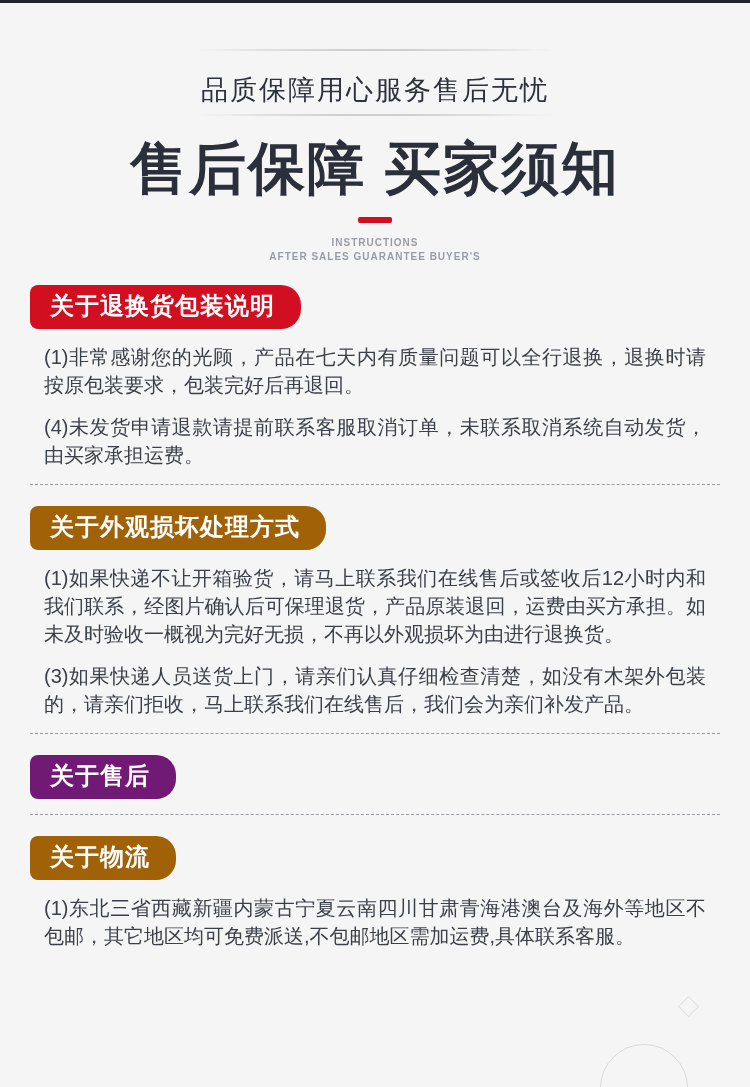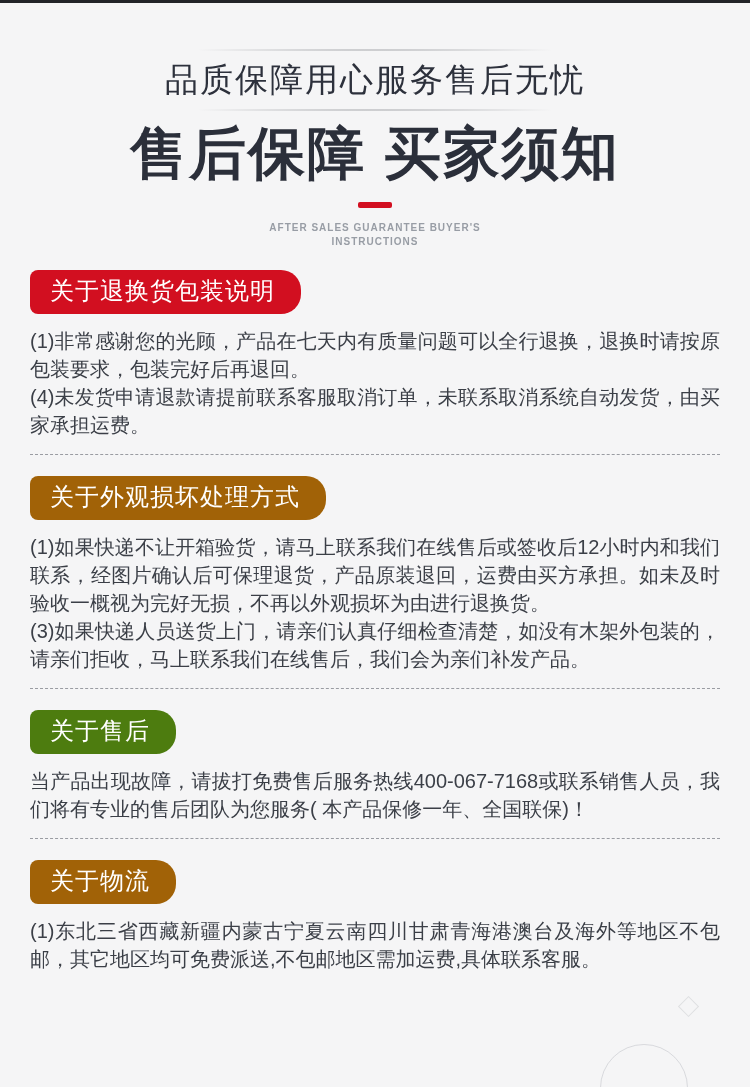--- a/index.html
+++ b/index.html
@@ -11,45 +11,45 @@
     position:relative;
     overflow:hidden;
   }
   .topbar { height:3px; background:#222428; }
   .header { text-align:center; padding-top:46px; }
   .shadow-line {
     width:400px; height:2px; margin:0 auto;
     background:radial-gradient(ellipse at center, rgba(50,54,62,.40) 0%, rgba(50,54,62,0) 72%);
   }
   .tagline {
-    font-size:33px; color:#2d313c; letter-spacing:2px;
-    margin:7px 0 6px; font-weight:500;
+    font-size:27px; color:#2d313c; letter-spacing:2px;
+    margin:21px 0 6px; font-weight:500;
   }
   .page-title {
     font-size:57px; font-weight:900; color:#2b2f3a;
-    letter-spacing:2px; margin-top:11px; line-height:1.1;
+    letter-spacing:2px; margin-top:21px; line-height:1.1;
   }
   .red-dash {
     width:34px; height:6px; margin:17px auto 13px;
     border-radius:2px;
   }
   .subtitle-en {
     font-size:10px; color:#989da5; letter-spacing:1px; line-height:14px;
     font-weight:bold;
   }
   .content { padding:0 30px; }
   .section { margin-top:21px; }
   .badge {
     display:inline-block; color:#ffffff;
-    font-size:24px; font-weight:normal; letter-spacing:1px;
+    font-size:24px; font-weight:bold; letter-spacing:1px;
     padding:5px 26px 7px 20px;
     border-radius:8px 20px 20px 8px;
   }
   .paras { margin-top:13px; font-size:20px; line-height:28px; text-align:justify; }
-  .paras p { margin:0; }
+  .paras p { margin:14px; }
   .divider {
     border:none; border-top:1px dashed #9a9ca2;
     margin:15px 0 0 0; height:0;
   }
   .deco-circle {
     position:absolute; left:600px; top:1044px;
     width:86px; height:86px; border-radius:50%;
     border:1px solid rgba(140,145,155,.28);
   }
   .deco-diamond {
@@ -64,22 +64,22 @@
 
 <div class="topbar"></div>
 
 <div class="header">
   <div class="shadow-line"></div>
   <div class="tagline">品质保障用心服务售后无忧</div>
   <div class="shadow-line"></div>
   <div class="page-title">售后保障 买家须知</div>
   <div class="red-dash" style="background: rgb(210, 15, 32);"></div>
   <div class="subtitle-en">
+    <div>INSTRUCTIONS</div>
     <div>AFTER SALES GUARANTEE BUYER'S</div>
-    <div>INSTRUCTIONS</div>
   </div>
 </div>
 
 <div class="content">
   <div class="section">
     <span class="badge" style="background: rgb(210, 15, 32);">关于退换货包装说明</span>
     <div class="paras">
         <p>(1)非常感谢您的光顾，产品在七天内有质量问题可以全行退换，退换时请按原包装要求，包装完好后再退回。</p>
         <p>(4)未发货申请退款请提前联系客服取消订单，未联系取消系统自动发货，由买家承担运费。</p>
       </div>
@@ -87,24 +87,21 @@
 <div class="divider"></div>
   <div class="section">
     <span class="badge" style="background: #a16207;">关于外观损坏处理方式</span>
     <div class="paras">
         <p>(1)如果快递不让开箱验货，请马上联系我们在线售后或签收后12小时内和我们联系，经图片确认后可保理退货，产品原装退回，运费由买方承担。如未及时验收一概视为完好无损，不再以外观损坏为由进行退换货。</p>
         <p>(3)如果快递人员送货上门，请亲们认真仔细检查清楚，如没有木架外包装的，请亲们拒收，马上联系我们在线售后，我们会为亲们补发产品。</p>
       </div>
   </div>
 <div class="divider"></div>
   <div class="section">
-    <span class="badge" style="background: #4d7c0f;">关于售后</span>
-    <div class="paras">
-        <p>当产品出现故障，请拔打免费售后服务热线400-067-7168或联系销售人员，我们将有专业的售后团队为您服务( 本产品保修一年、全国联保)！</p>
-      </div>
+    <span class="badge" style="background: #701a75;">关于售后</span>
   </div>
 <div class="divider"></div>
   <div class="section">
     <span class="badge" style="background: #a16207;">关于物流</span>
     <div class="paras">
         <p>(1)东北三省西藏新疆内蒙古宁夏云南四川甘肃青海港澳台及海外等地区不包邮，其它地区均可免费派送,不包邮地区需加运费,具体联系客服。</p>
       </div>
   </div>
 </div>
 

